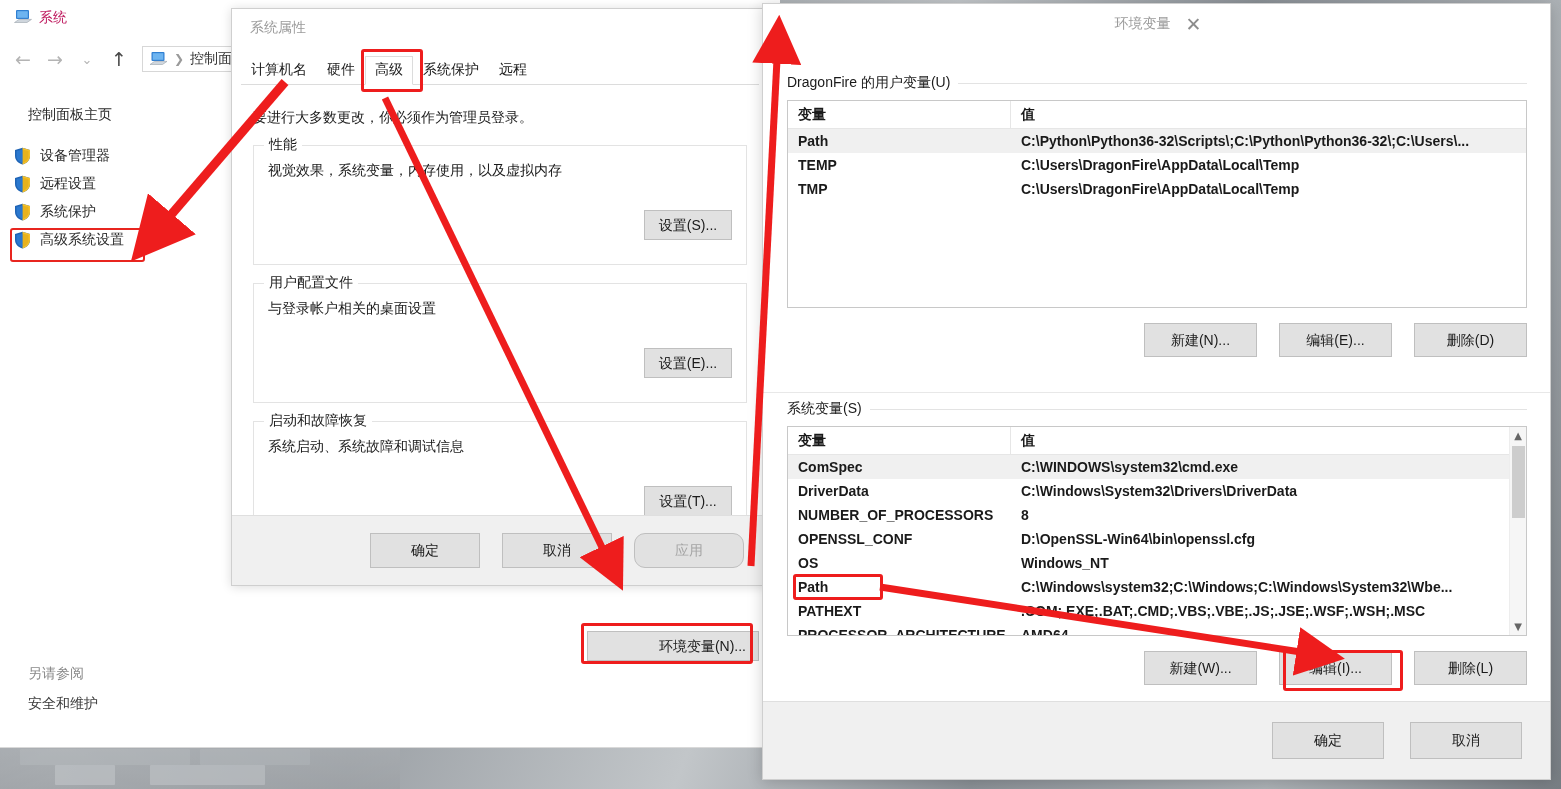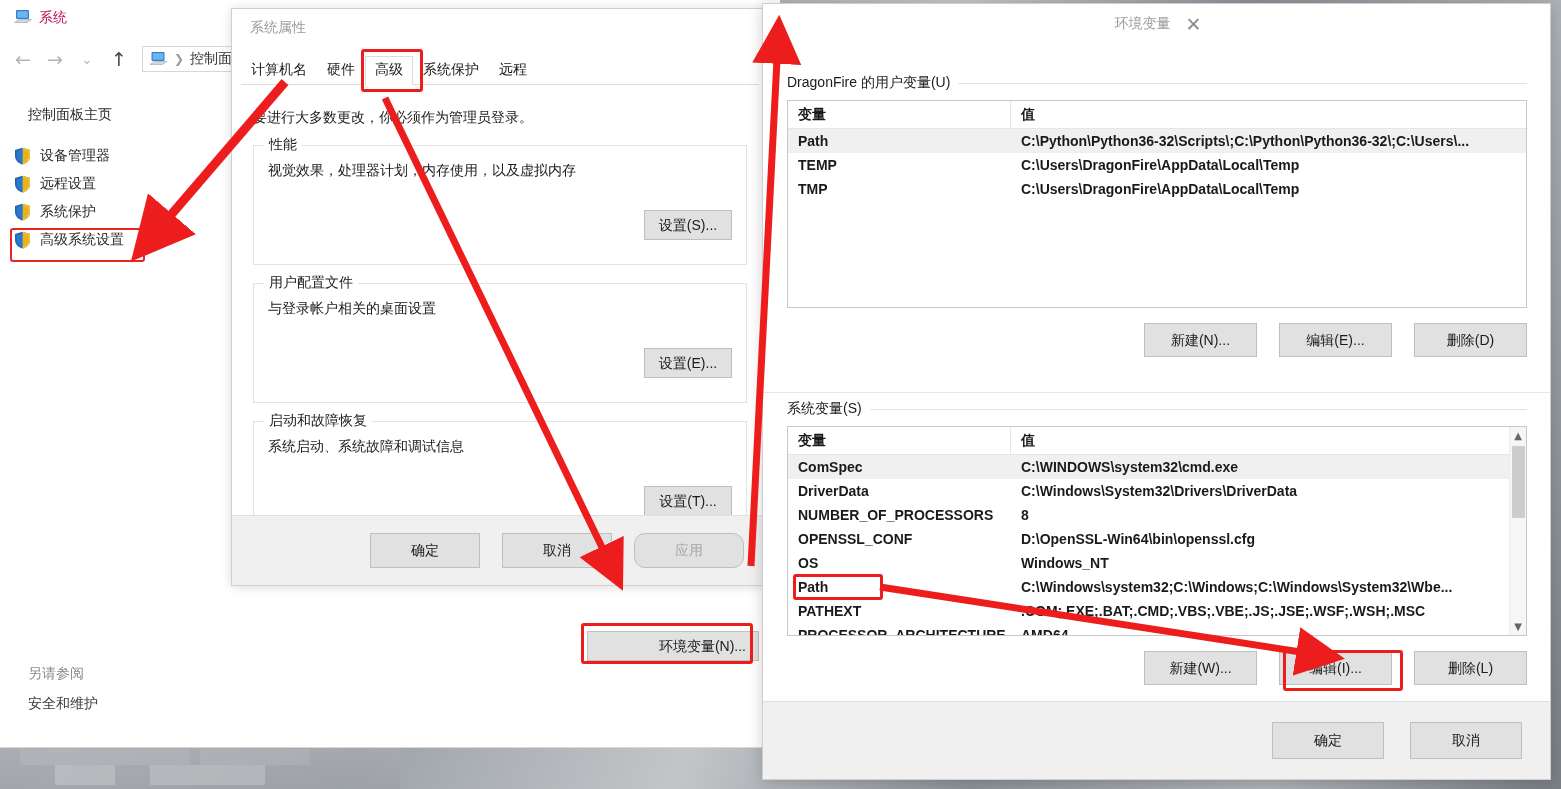--- a/index.html
+++ b/index.html
@@ -310,21 +310,21 @@
       <div class="tab">硬件</div>
       <div class="tab active">高级</div>
       <div class="tab">系统保护</div>
       <div class="tab">远程</div>
     </div>
 
     <div id="sp-admin-note">要进行大多数更改，你必须作为管理员登录。</div>
 
     <div class="group" style="height:120px;">
       <span class="group-legend">性能</span>
-      <div class="group-desc">视觉效果，处理器计划，内存使用，以及虚拟内存</div>
+      <div class="group-desc">视觉效果，系统变量，内存使用，以及虚拟内存</div>
       <div class="group-btnrow">
         <div class="winbtn">设置(S)...</div>
       </div>
     </div>
 
     <div class="group" style="height:120px;">
       <span class="group-legend">用户配置文件</span>
       <div class="group-desc">与登录帐户相关的桌面设置</div>
       <div class="group-btnrow">
         <div class="winbtn">设置(E)...</div>

